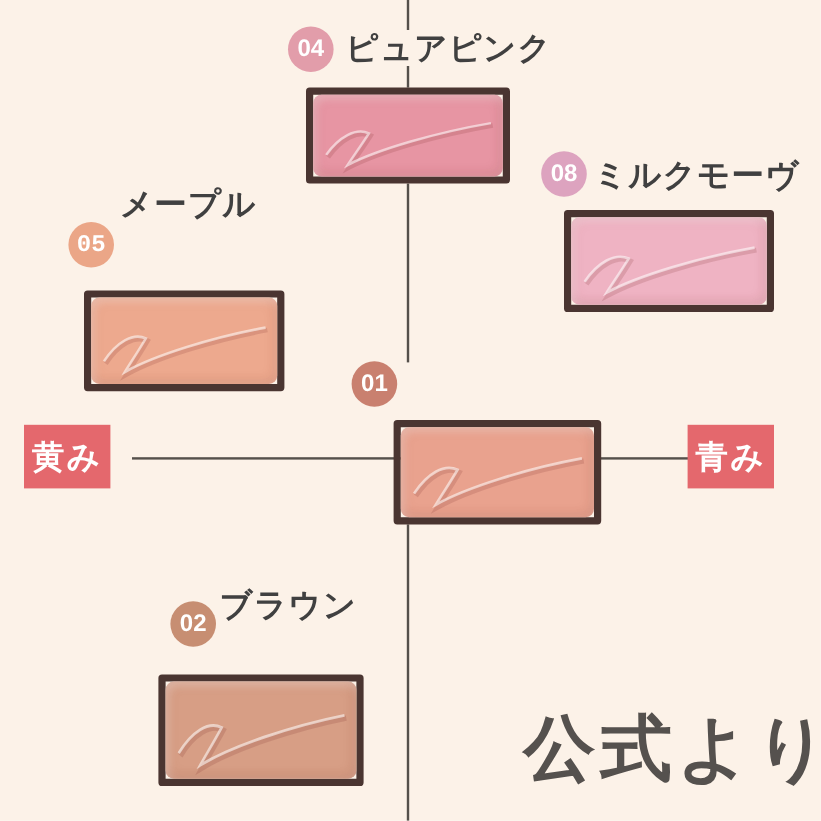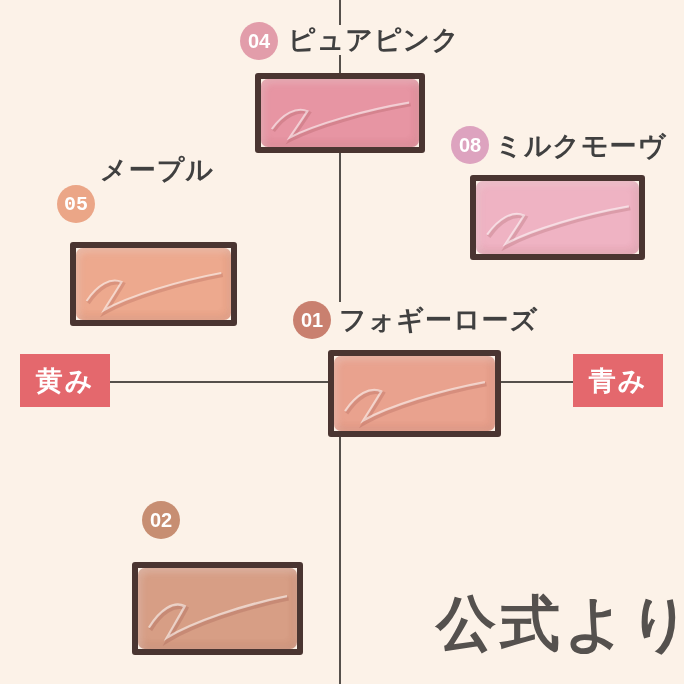--- a/index.html
+++ b/index.html
@@ -10,21 +10,21 @@
   }
   
   .vline{position:absolute;left:339px;width:2px;background:#55504b;z-index:1;}
   .vline.seg1{top:0;height:25px;}
   .vline.seg2{top:55px;height:18px;}
   .vline.seg3{top:153px;height:149px;}
   .vline.seg4{top:437px;height:247px;}
   .hline{position:absolute;top:381px;left:110px;width:465px;height:2px;background:#55504b;z-index:1;}
   
   .axis-box{
-    position:absolute;width:90px;height:53px;z-index:4;
+    position:absolute;width:72px;height:53px;z-index:4;
     display:flex;align-items:center;justify-content:center;
     font-size:27px;font-weight:bold;letter-spacing:2px;
   }
   .axis-box.left{left:20px;top:354px;}
   .axis-box.right{left:573px;top:354px;}
   
   .pan{
     position:absolute;z-index:2;border:6px solid #4a3531;border-radius:3px;
     box-sizing:border-box;
   }
@@ -105,31 +105,31 @@
   </div>
   <div class="pan pan-05">
     <div class="fill" style="background-color: rgb(237, 169, 142);"></div>
     <svg viewBox="0 0 160 72" preserveAspectRatio="none">
       <path d="M 11,53 C 22,37 36,29 47,34 C 41,44 34,54 29,62 C 55,48 105,33 150,25" fill="none" stroke="rgba(120,40,40,0.16)" stroke-width="4" transform="translate(1.5,2)"></path>
       <path d="M 11,53 C 22,37 36,29 47,34 C 41,44 34,54 29,62 C 55,48 105,33 150,25" fill="none" stroke="rgba(255,255,255,0.55)" stroke-width="2.2"></path>
     </svg>
   </div>
 
   <div class="badge badge-01" style="background-color: rgb(201, 128, 111);">01</div>
-  <div class="plabel plabel-01">フォギーローズ</div>
   <div class="pan pan-01">
     <div class="fill" style="background-color: rgb(233, 162, 142);"></div>
     <svg viewBox="0 0 160 72" preserveAspectRatio="none">
       <path d="M 11,53 C 22,37 36,29 47,34 C 41,44 34,54 29,62 C 55,48 105,33 150,25" fill="none" stroke="rgba(120,40,40,0.16)" stroke-width="4" transform="translate(1.5,2)"></path>
       <path d="M 11,53 C 22,37 36,29 47,34 C 41,44 34,54 29,62 C 55,48 105,33 150,25" fill="none" stroke="rgba(255,255,255,0.55)" stroke-width="2.2"></path>
     </svg>
   </div>
 
   <div class="badge badge-02" style="background-color: rgb(199, 142, 114);">02</div>
   <div class="plabel plabel-02">
+    <div>ブラウン</div>
   </div>
   <div class="pan pan-02">
     <div class="fill" style="background-color: rgb(215, 158, 133);"></div>
     <svg viewBox="0 0 160 72" preserveAspectRatio="none">
       <path d="M 11,53 C 22,37 36,29 47,34 C 41,44 34,54 29,62 C 55,48 105,33 150,25" fill="none" stroke="rgba(120,40,40,0.16)" stroke-width="4" transform="translate(1.5,2)"></path>
       <path d="M 11,53 C 22,37 36,29 47,34 C 41,44 34,54 29,62 C 55,48 105,33 150,25" fill="none" stroke="rgba(255,255,255,0.55)" stroke-width="2.2"></path>
     </svg>
   </div>
 
   <div class="credit" style="color: rgb(85, 81, 78);">公式より</div>

